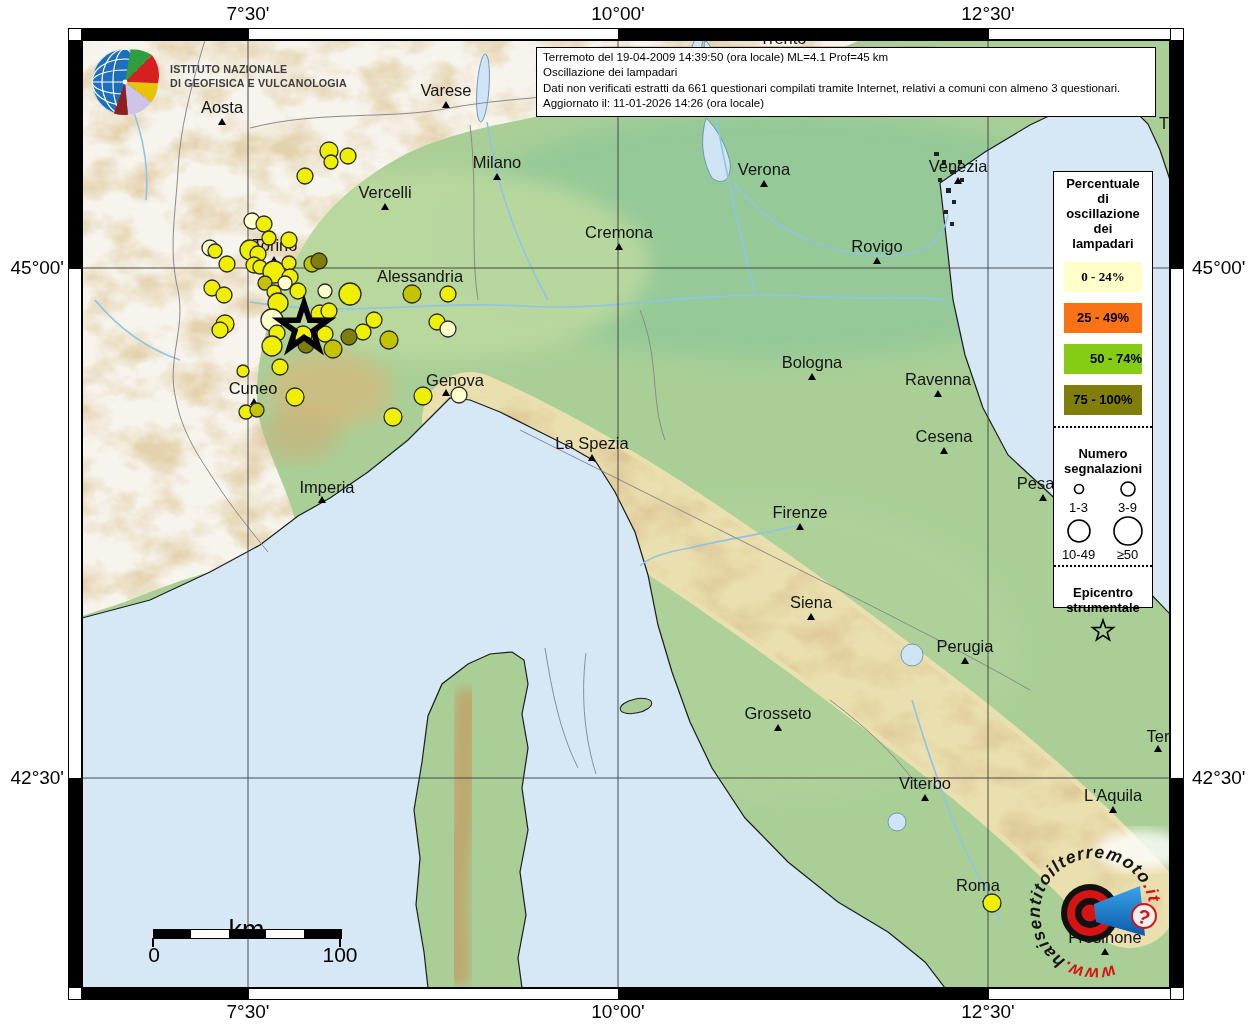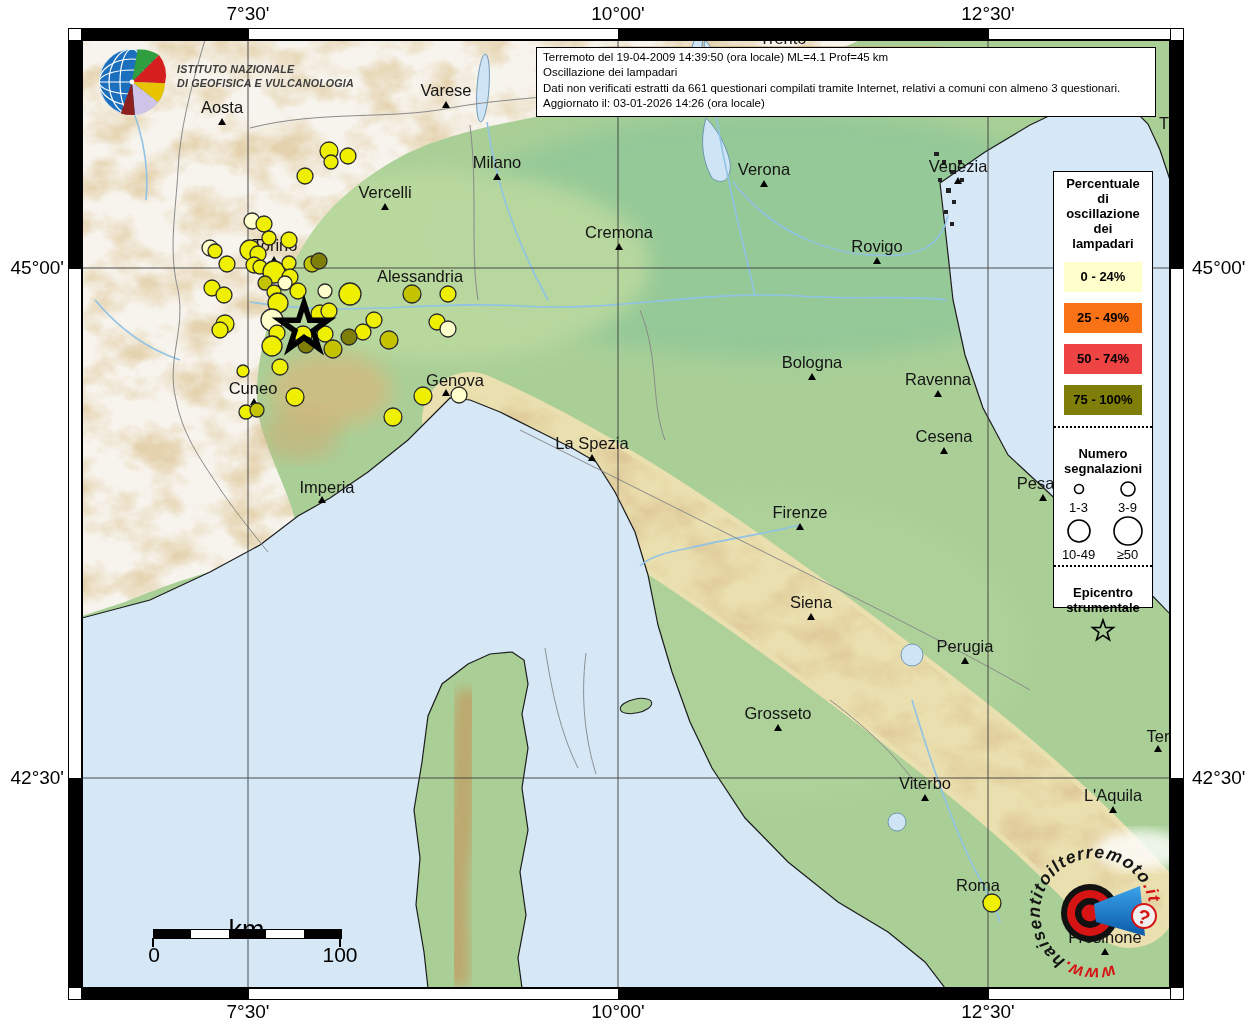--- a/index.html
+++ b/index.html
@@ -5,21 +5,21 @@
   html,body{margin:0;padding:0;background:#fff;font-family:"Liberation Sans",sans-serif;}
   .stage{position:relative;width:1255px;height:1024px;overflow:hidden;background:#fff;}
   .axis-top,.axis-bottom{position:absolute;font-size:19px;color:#000;transform:translateX(-50%);white-space:nowrap;}
   .axis-left{position:absolute;font-size:19px;color:#000;transform:translateY(-52%);text-align:right;width:64px;}
   .axis-right{position:absolute;font-size:19px;color:#000;transform:translateY(-52%);}
   .band{position:absolute;background:#fff;border:1px solid #000;box-sizing:border-box;}
   .bseg{position:absolute;background:#000;}
   .content-outline{position:absolute;left:82px;top:40px;width:1088px;height:948px;border:1px solid #000;box-sizing:border-box;pointer-events:none;}
   #map-svg{position:absolute;left:0;top:0;}
   .infobox{position:absolute;left:536px;top:47px;width:620px;background:#fff;border:1px solid #000;box-sizing:border-box;padding:2px 6px 4px;font-size:11.5px;line-height:1.34;color:#000;}
-  .ingv{position:absolute;left:95px;top:45px;width:240px;height:78px;font-style:italic;}
+  .ingv{position:absolute;left:88px;top:45px;width:240px;height:78px;}
   .ingv-text{position:absolute;left:82px;top:17px;font-size:11.5px;font-weight:bold;color:#3d3d3d;line-height:1.25;letter-spacing:.2px;transform:scaleX(.93);transform-origin:left top;white-space:nowrap;}
   .legend{position:absolute;left:1053px;top:171px;width:100px;height:437px;background:#fff;border:1.5px solid #000;box-sizing:border-box;text-align:center;color:#000;font-size:13px;font-weight:bold;line-height:15px;}
   .ltitle{white-space:pre-line;margin-top:4px;}
   .lswatch{width:78px;height:30px;margin:11px auto 0;line-height:30px;font-weight:bold;color:#000;}
   .ldiv{border-top:2px dotted #000;margin-top:11px;}
   .ldiv2{border-top:2px dotted #000;margin-top:3px;}
   .lsubtitle{white-space:pre-line;margin-top:18px;}
   .lsizes{display:grid;grid-template-columns:1fr 1fr;margin-top:2px;}
   .lcell svg{display:block;margin:0 auto;}
   .llab{font-weight:normal;font-size:13px;line-height:15px;}
@@ -328,33 +328,33 @@
     <div class="ingv-text">
       <div>ISTITUTO NAZIONALE</div>
       <div>DI GEOFISICA E VULCANOLOGIA</div>
     </div>
   </div>
 
   <div class="infobox">
     <div>Terremoto del 19-04-2009 14:39:50 (ora locale) ML=4.1 Prof=45 km</div>
     <div>Oscillazione dei lampadari</div>
     <div>Dati non verificati estratti da 661 questionari compilati tramite Internet, relativi a comuni con almeno 3 questionari.</div>
-    <div>Aggiornato il: 03-01-2026 14:26 (ora locale)</div>
+    <div>Aggiornato il: 11-01-2026 14:26 (ora locale)</div>
   </div>
 
   <div class="legend">
     <div class="ltitle">Percentuale
 di
 oscillazione
 dei
 lampadari</div>
     <div id="legend-classes">
-        <div class="lswatch" style="background: rgb(255, 255, 204);">0 - 24%</div>
+        <div class="lswatch" style="background: rgb(255, 255, 204); font-family: Liberation Serif, serif;">0 - 24%</div>
         <div class="lswatch" style="background: #f97316;">25 - 49%</div>
-        <div class="lswatch" style="background: #ef4444;">50 - 74%</div>
+        <div class="lswatch" style="background: #84cc16; text-align: right;">50 - 74%</div>
         <div class="lswatch" style="background: rgb(126, 126, 8);">75 - 100%</div>
       </div>
     <div class="ldiv"></div>
     <div class="lsubtitle">Numero
 segnalazioni</div>
     <div class="lsizes" id="legend-sizes">
         <div class="lcell">
           <svg width="40" height="22">
             <circle cx="20" cy="11" r="4.5" fill="none" stroke="#000" stroke-width="1.6"></circle>
           </svg>

